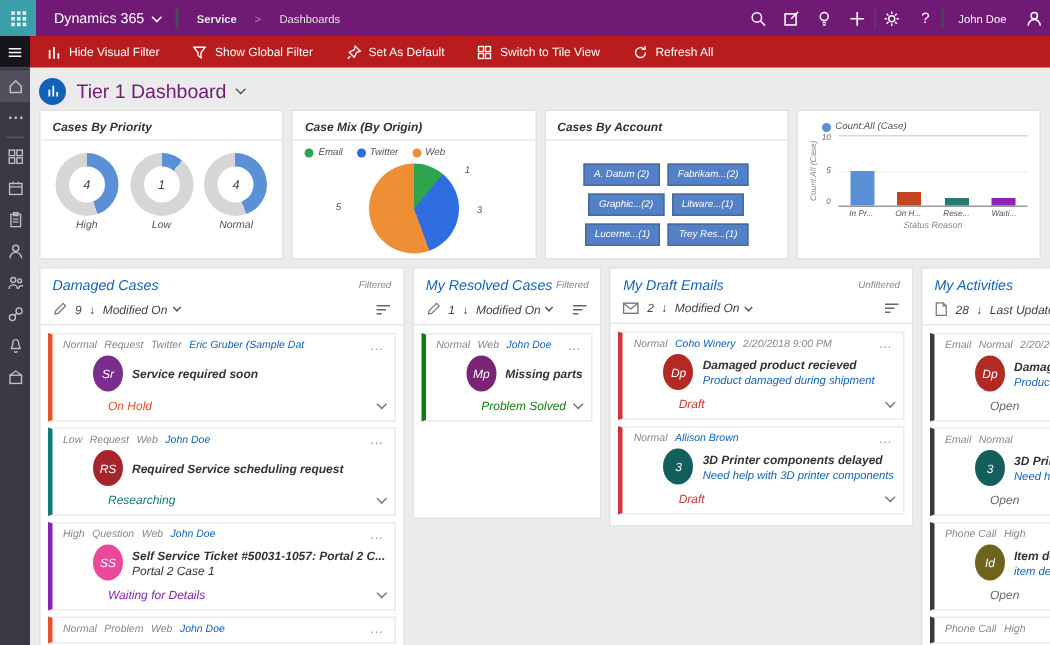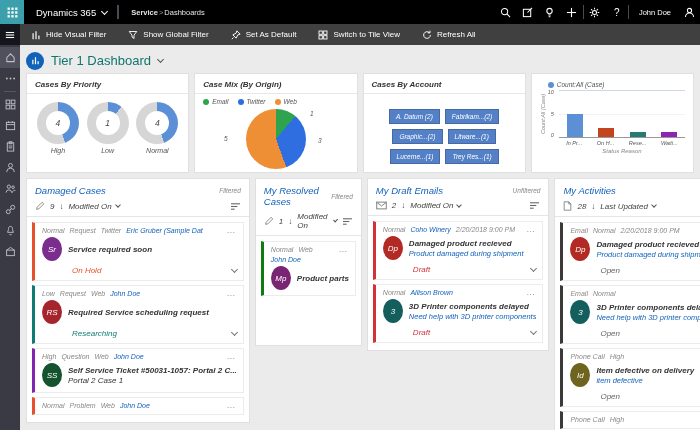--- a/index.html
+++ b/index.html
@@ -1,48 +1,48 @@
 <!DOCTYPE html>
 <html><head>
 <meta charset="utf-8">
 <style>
   * { margin:0; padding:0; box-sizing:border-box; }
   html,body { width:700px; height:430px; overflow:hidden; background:#ebebeb;
     font-family:"Liberation Sans", sans-serif; }
 
   
-  .topbar { height:24px; background:#000000; color:#fff; display:flex; align-items:center; }
+  .topbar { height:24px; background:#701a75; color:#fff; display:flex; align-items:center; }
   .waffle { width:24px; height:24px; background:#3BA0AC; display:flex; align-items:center; justify-content:center; flex:none; }
   .app-name { font-size:9.5px; padding:0 10px 0 12px; display:flex; gap:6px; align-items:center; }
   .div-v { width:1px; height:14px; background:#4a4a55; flex:none; }
   .hub-name { font-size:9.5px; padding:0 12px; }
-  .crumb { font-size:7.5px; color:#e4e4e4; display:flex; gap:1px; padding-left:12px; align-items:center; }
+  .crumb { font-size:7.5px; color:#e4e4e4; display:flex; gap:12px; padding-left:12px; align-items:center; }
   .crumb .sec { font-weight:bold; }
   .crumb .sep { color:#9a9aa5; }
   .topbar-right { margin-left:auto; display:flex; align-items:center; }
   .tb-btn { width:22px; height:24px; display:flex; align-items:center; justify-content:center; color:#fff; }
   .qmark { font-size:10px; }
   .user-name { font-size:7.5px; padding:0 7px 0 10px; }
 
   
-  .cmdbar { height:21px; background:#404040; color:#fff; display:flex; align-items:center; }
+  .cmdbar { height:21px; background:#b91c1c; color:#fff; display:flex; align-items:center; }
   .burger { width:20px; height:21px; background:#15151d; display:flex; align-items:center; justify-content:center; flex:none; }
   .cmd-item { display:flex; align-items:center; gap:5px; font-size:8px; padding:0 11px; height:21px; }
 
   
   .shell { display:flex; height:385px; }
   .sidebar { width:20px; background:#3a3a44; display:flex; flex-direction:column; align-items:center; padding-top:2px; flex:none; }
   .side-icon { height:21px; width:20px; display:flex; align-items:center; justify-content:center; color:#bfbfc6; }
   .side-icon.active { background:#50505c; }
   .side-sep { width:12px; height:1px; background:#55555f; margin:2px 0; }
 
   .main { flex:1; padding:3px 6px 0; overflow:hidden; }
   .main-header { height:25px; display:flex; align-items:center; gap:7px; }
   .dash-circle { width:18px; height:18px; border-radius:50%; background:#1262BA; display:flex; align-items:center; justify-content:center; }
-  .dash-title { font-size:13px; color:#0f766e; }
+  .dash-title { font-size:13px; color:#701a75; }
   .chev { display:inline-block; width:5px; height:5px; border-right:1.2px solid currentColor; border-bottom:1.2px solid currentColor; transform:rotate(45deg); margin-bottom:2px; }
   .dash-chev { color:#555; }
   .date-range { margin-left:auto; font-size:8px; color:#555; display:flex; align-items:center; gap:5px; padding-right:4px; }
 
   .grid { display:grid; grid-template-columns:repeat(4,1fr); gap:5px;font-style:italic; }
   .row2 { margin-top:5px; align-items:start; }
   .card { background:#fff; border:1px solid #e0e0e0; }
   .chart-card { height:100px; overflow:hidden; }
   .card-title { font-size:8px; font-weight:bold; color:#333; padding:6px 8px 4px; border-bottom:1px solid #e8e8e8; }
 
@@ -89,21 +89,21 @@
   .tb-arrow { font-size:8px; color:#444; }
   .tb-sort { font-size:8px; color:#444; display:flex; gap:4px; align-items:center; }
   .tb-sort .chev { width:4px; height:4px; color:#555; }
   .sort-right { margin-left:auto; color:#555; }
   .stream-items { padding:5px 5px 7px; display:flex; flex-direction:column; gap:4px; }
   .stream-item { border:1px solid #ececec; border-left:3px solid #999; padding:4px 6px 5px 7px; background:#fff; }
   .it-top { position:relative; display:flex; flex-wrap:wrap; gap:3px 5px; font-size:7px; color:#8a8886; padding-right:14px; align-items:center; }
   .it-owner { color:#1262BA; }
   .it-dots { position:absolute; right:0; top:-2px; color:#999; font-size:9px; letter-spacing:1px; }
   .it-main { display:flex; gap:6px; align-items:center; margin-top:3px; }
-  .avatar { width:20px; height:24px; border-radius:50%; color:#fff; font-size:8px; display:flex; align-items:center; justify-content:center; flex:none; }
+  .avatar { width:20px; height:24px; border-radius:50%; color:#fff; font-size:8px; display:flex; align-items:center; justify-content:center; flex:none;margin-left:20px; }
   .it-text { min-width:0; flex:1; }
   .it-title { font-size:8px; font-weight:bold; color:#333; white-space:nowrap; overflow:hidden; text-overflow:ellipsis; }
   .it-title2 { font-size:8px; color:#333; margin-top:1px; white-space:nowrap; overflow:hidden; }
   .it-sub { font-size:7.5px; color:#1262BA; margin-top:1px; white-space:nowrap; overflow:hidden; text-overflow:ellipsis; }
   .it-bottom { display:flex; align-items:center; margin-top:5px; padding-left:30px; }
   .it-status { font-size:8px; }
   .it-chev { margin-left:auto; color:#777; }
   svg { display:block; }
 </style>
 </head>
@@ -532,25 +532,29 @@
             </div>
             <div class="stream-item" style="border-left-color: rgb(131, 36, 179);">
               <div class="it-top">
                 <span>High</span>
                 <span>Question</span>
                 <span>Web</span>
                 <span class="it-owner">John Doe</span>
                 <span class="it-dots">…</span>
               </div>
               <div class="it-main">
-                <div class="avatar" style="background: #14532d;">SS</div>
+                <div class="avatar" style="background: #ec4899;">SS</div>
                 <div class="it-text">
                   <div class="it-title">Self Service Ticket #50031-1057: Portal 2 C...</div>
                   <div class="it-title2">Portal 2 Case 1</div>
                 </div>
+              </div>
+              <div class="it-bottom">
+                <span class="it-status" style="color: rgb(131, 36, 179);">Waiting for Details</span>
+                <span class="chev it-chev"></span>
               </div>
             </div>
             <div class="stream-item" style="border-left-color: rgb(232, 80, 43);">
               <div class="it-top">
                 <span>Normal</span>
                 <span>Problem</span>
                 <span>Web</span>
                 <span class="it-owner">John Doe</span>
                 <span class="it-dots">…</span>
               </div>
@@ -587,22 +591,26 @@
             <div class="stream-item" style="border-left-color: rgb(16, 124, 16);">
               <div class="it-top">
                 <span>Normal</span>
                 <span>Web</span>
                 <span class="it-owner">John Doe</span>
                 <span class="it-dots">…</span>
               </div>
               <div class="it-main">
                 <div class="avatar" style="background: rgb(122, 37, 116);">Mp</div>
                 <div class="it-text">
-                  <div class="it-title">Product parts</div>
-                </div>
+                  <div class="it-title">Missing parts</div>
+                </div>
+              </div>
+              <div class="it-bottom">
+                <span class="it-status" style="color: rgb(16, 124, 16);">Problem Solved</span>
+                <span class="chev it-chev"></span>
               </div>
             </div>
           </div>
       </div>
 
       <div class="card stream-card">
         <div class="stream-head">
           <span class="stream-title">My Draft Emails</span>
           <span class="stream-filter">Unfiltered</span>
         </div>

